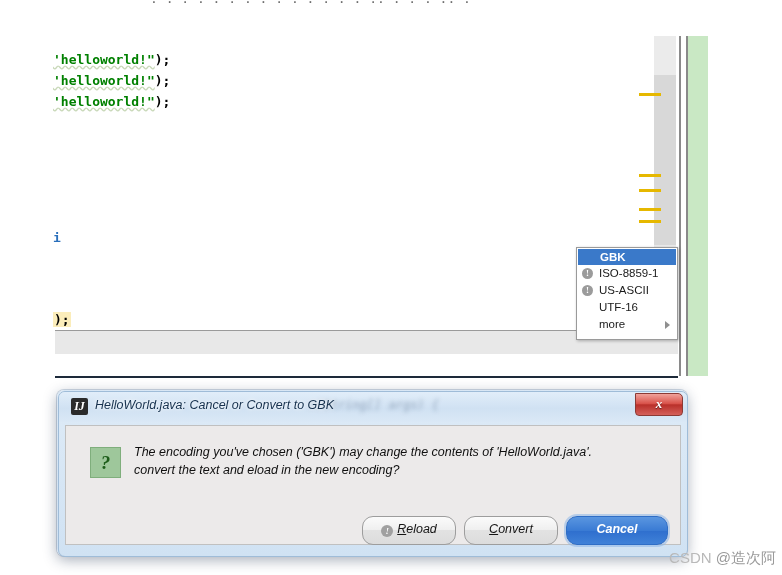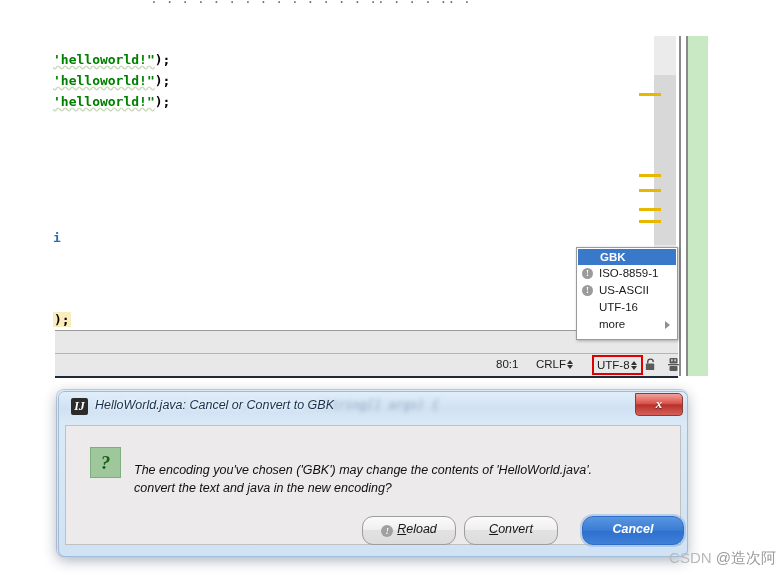--- a/index.html
+++ b/index.html
@@ -310,21 +310,21 @@
     border: 1px solid #7fae7c;
     color: #1d5d1a;
     font-family: "Liberation Serif", serif;
     font-weight: bold;
     font-size: 19px;
     line-height: 29px;
     text-align: center;
   }
   .msg {
     position: absolute;
-    left: 68px; top: 36px;
+    left: 68px; top: 18px;
     font-size: 12.5px;
     color: #101010;
     line-height: 17.5px;
     white-space: nowrap;
   }
   .btn-row {
     position: absolute;
     left: 0; top: 86px;
     width: 614px; height: 32px;
   }
@@ -344,21 +344,20 @@
   .btn u { text-decoration: underline; }
   .btn-reload  { left: 296px; width: 92px; }
   .btn-convert { left: 398px; width: 92px; }
   .btn-cancel  {
     left: 500px; width: 100px;
     background: linear-gradient(180deg,#5a96e0 0%,#3a7bd4 50%,#2f6fce 52%,#3f81d8 100%);
     border: 1px solid #2f6ec6;
     color: #ffffff;
     font-weight: bold;
     box-shadow: 0 0 0 2px rgba(140,180,230,.55);
-    margin-left: 16px;
   }
   .btn-ico {
     display: inline-block;
     width: 12px; height: 12px;
     border-radius: 50%;
     background: #a0a0a0;
     color: #fff;
     font-family: "Liberation Serif", serif;
     font-size: 9px; font-weight: bold;
     line-height: 12px;
@@ -403,38 +402,20 @@
   <div class="warn-mark" style="top:93px;"></div>
   <div class="warn-mark" style="top:174px;"></div>
   <div class="warn-mark" style="top:189px;"></div>
   <div class="warn-mark" style="top:208px;"></div>
   <div class="warn-mark" style="top:220px;"></div>
   <div class="split-line"></div>
   <div class="split-line2"></div>
   <div class="green-strip"></div>
 
   <div class="editor-bottom-strip"></div>
-  <div class="status-bar">
-    <div class="sb-item sb-pos">80:1</div>
-    <div class="sb-item sb-crlf"><span>CRLF</span><span class="updown"></span></div>
-    <div class="sb-item sb-enc"><span>UTF-8</span><span class="updown"></span></div>
-
-    <svg class="sb-item sb-lock" viewBox="0 0 14 15">
-      <path d="M4 6 V4.2 A3 3 0 0 1 10 4.2" fill="none" stroke="#4a4a4a" stroke-width="1.4"></path>
-      <rect x="2" y="6" width="9" height="7" rx="1" fill="#5a5a5a"></rect>
-    </svg>
-
-    <svg class="sb-item sb-person" viewBox="0 0 15 15">
-      <rect x="3.5" y="1" width="8" height="5.5" rx="1" fill="#5a5a5a"></rect>
-      <rect x="2" y="7" width="11" height="1.3" fill="#5a5a5a"></rect>
-      <rect x="3.5" y="9" width="8" height="5" rx="1" fill="#5a5a5a"></rect>
-      <rect x="5.2" y="2.3" width="1.4" height="2" fill="#e8e8e8"></rect>
-      <rect x="8.4" y="2.3" width="1.4" height="2" fill="#e8e8e8"></rect>
-    </svg>
-  </div>
   <div class="editor-black-edge"></div>
 
   <div class="enc-popup">
     <div class="enc-item sel">
       <span>GBK</span>
     </div>
     <div class="enc-item">
       <span class="warnico">!</span>
       <span>ISO-8859-1</span>
     </div>
@@ -459,21 +440,21 @@
       <div class="dlg-appicon">IJ</div>
       <div class="dlg-title">HelloWorld.java: Cancel or Convert to GBK</div>
       <div class="dlg-close">x</div>
     </div>
 
     <div class="dlg-body">
       <div class="q-icon">?</div>
 
       <div class="msg">
         <div>The encoding you've chosen ('GBK') may change the contents of 'HelloWorld.java'.</div>
-        <div>convert the text and java in the new encoding?</div>
+        <div>convert the text and eload in the new encoding?</div>
       </div>
 
       <div class="btn-row">
         <div class="btn btn-reload">
           <span class="btn-ico">!</span><u>R</u><span>eload</span>
         </div>
         <div class="btn btn-convert">
           <u>C</u><span>onvert</span>
         </div>
         <div class="btn btn-cancel">Cancel</div>

